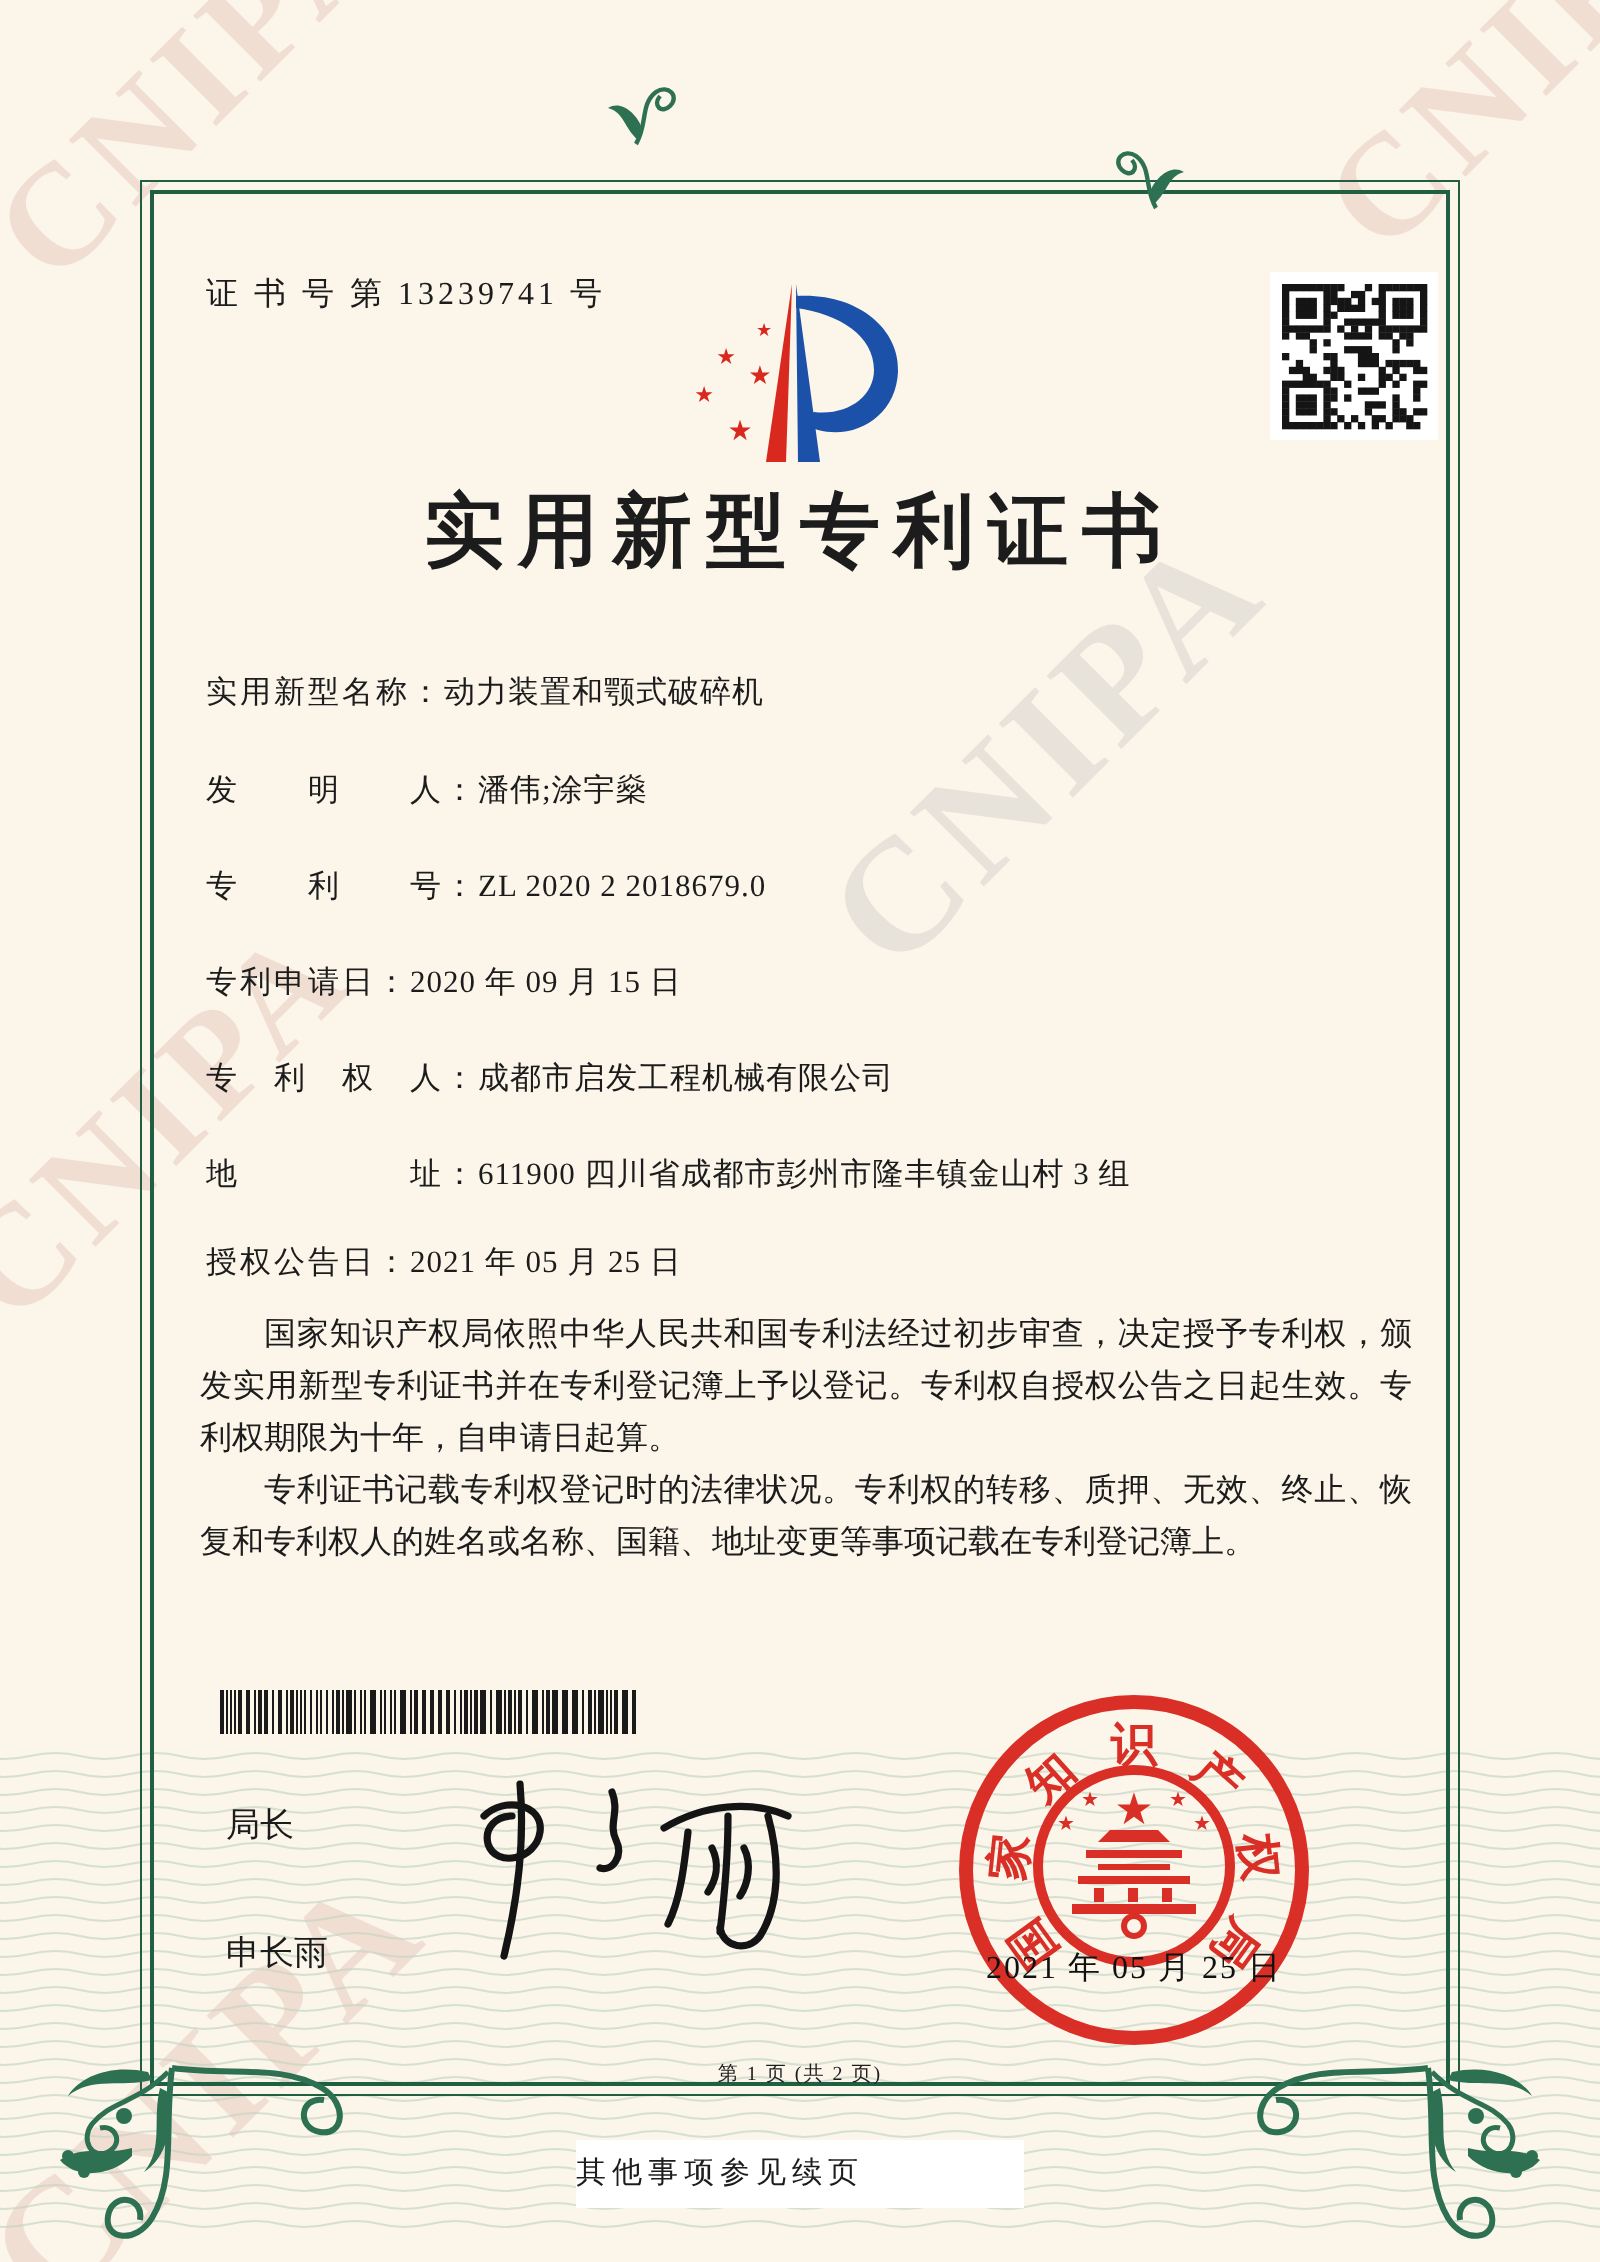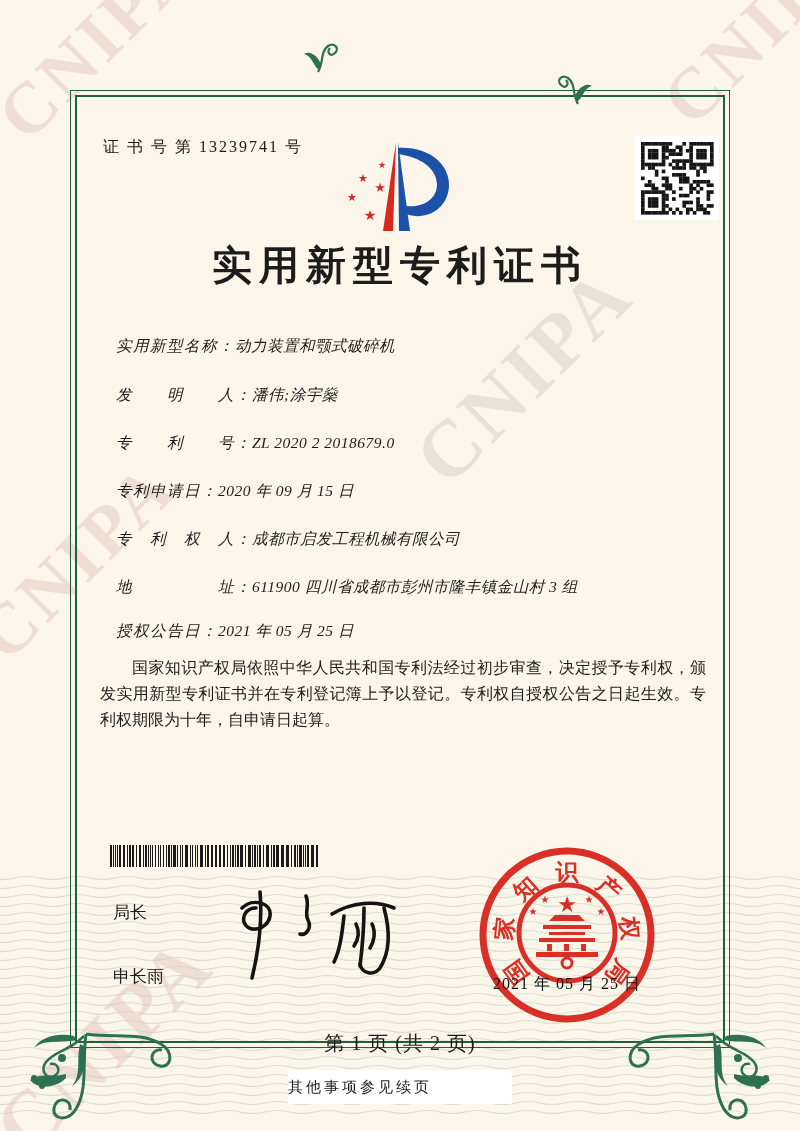--- a/index.html
+++ b/index.html
@@ -11,35 +11,35 @@
       color:rgba(214,158,145,0.26);pointer-events:none;user-select:none;letter-spacing:4px;}
   .wm.gray{color:rgba(150,150,150,0.18);}
   
   .frame{position:absolute;left:70px;top:90px;width:660px;height:958px;
          border:1.5px solid #215f43;box-sizing:border-box;z-index:3;pointer-events:none;}
   .frame-inner{position:absolute;left:4px;top:4px;right:4px;bottom:4px;border:2.5px solid #215f43;}
   
   .certno{position:absolute;left:103px;top:137px;font-size:16px;letter-spacing:2px;z-index:5;text-align:center;}
   .title{position:absolute;left:0;top:238px;width:800px;text-align:center;font-size:40px;
          font-weight:bold;letter-spacing:7px;z-index:5;}
-  .field-row{position:absolute;left:116px;font-size:15.5px;z-index:5;white-space:nowrap;font-style:italic;}
+  .field-row{position:absolute;left:103px;font-size:15.5px;z-index:5;white-space:nowrap;}
   .field-label{letter-spacing:1.5px;}
   .field-value{letter-spacing:0.5px;}
   .grant-no{position:absolute;left:390px;top:0;}
   .paras{position:absolute;left:100px;top:655px;width:606px;font-size:16px;line-height:26px;
          text-align:justify;z-index:5;}
   .paras p{margin:0;text-indent:2em;}
   .sig-title{position:absolute;left:113px;top:901px;font-size:17px;z-index:5;
              font-family:"Liberation Sans","DejaVu Sans",sans-serif;}
   .sig-name{position:absolute;left:113px;top:937px;font-size:17px;z-index:5;
             font-family:"Liberation Sans","DejaVu Sans",sans-serif;margin-top:28px;}
   .seal-date{position:absolute;left:467px;top:974px;width:200px;text-align:center;
              font-size:16px;letter-spacing:1px;color:#111;z-index:7;}
   .page-info{position:absolute;left:0;top:1030px;width:800px;text-align:center;
-             font-size:20px;letter-spacing:1px;z-index:5;}
+             font-size:10px;letter-spacing:1px;z-index:5;}
   .cont-note{position:absolute;left:288px;top:1070px;width:224px;height:34px;line-height:34px;
              background:#ffffff;text-align:left;font-size:15px;letter-spacing:3px;z-index:5;}
   svg.layer{position:absolute;left:0;top:0;z-index:4;pointer-events:none;}
   svg.under{z-index:2;}
 </style>
 </head>
 <body>
 
 <span class="wm" style="left:-25px;top:0px;font-size:72px;">CNIPA</span>
 <span class="wm gray" style="left:390px;top:330px;font-size:80px;">CNIPA</span>
@@ -479,20 +479,21 @@
 </div>
 <div class="field-row" style="top:577px;">
   <span class="field-label">地　　　　　址：</span><span class="field-value">611900 四川省成都市彭州市隆丰镇金山村 3 组</span>
 </div>
 <div class="field-row" style="top:621px;width:606px;">
   <span class="field-label">授权公告日：</span><span class="field-value">2021 年 05 月 25 日</span>
 </div>
 
 <div class="paras">
   <p>国家知识产权局依照中华人民共和国专利法经过初步审查，决定授予专利权，颁发实用新型专利证书并在专利登记簿上予以登记。专利权自授权公告之日起生效。专利权期限为十年，自申请日起算。</p>
+  <p>专利证书记载专利权登记时的法律状况。专利权的转移、质押、无效、终止、恢复和专利权人的姓名或名称、国籍、地址变更等事项记载在专利登记簿上。</p>
 </div>
 
 <div class="sig-title">局长</div>
 <div class="sig-name">申长雨</div>
 
 <div class="seal-date">2021 年 05 月 25 日</div>
 
 <div class="page-info">第 1 页 (共 2 页)</div>
 <div class="cont-note">其他事项参见续页</div>
 

